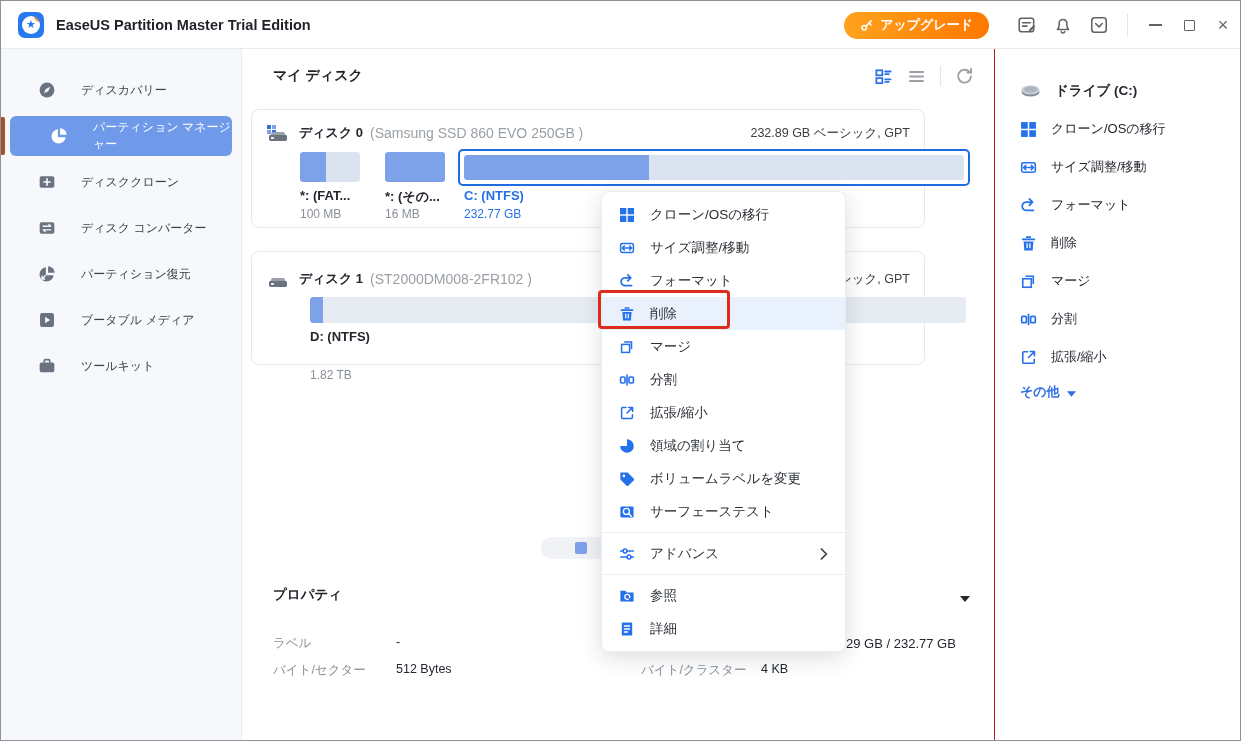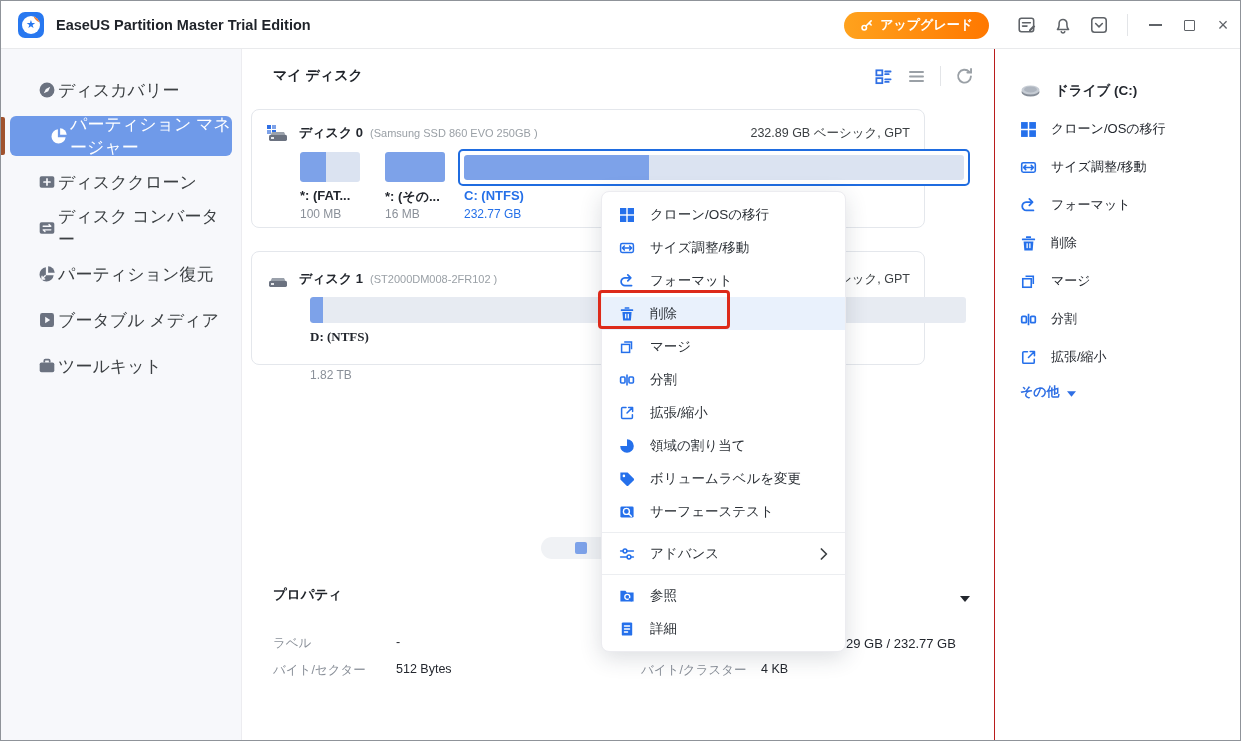--- a/index.html
+++ b/index.html
@@ -28,21 +28,21 @@
   .win-btn { width:34px; height:48px; display:flex; align-items:center; justify-content:center;
              color:#5f6368; cursor:pointer; }
   .win-min { width:13px; height:1.6px; background:#5f6368; }
   .win-max { width:11px; height:11px; border:1.6px solid #5f6368; border-radius:1px; }
   .win-close { font-size:18px; line-height:1; }
 
   
   .sidebar { position:absolute; left:0; top:48px; width:241px; bottom:0; background:#f7f8fb;
              border-right:1px solid #ececf0; padding-top:21px; z-index:5; }
   .side-item { position:relative; height:40px; margin:0 9px 6px 9px; display:flex; align-items:center;
-               padding-left:28px; gap:2px; border-radius:6px; font-size:17px; color:#3c4043; cursor:pointer; }
+               padding-left:28px; gap:25px; border-radius:6px; font-size:12px; color:#3c4043; cursor:pointer; }
   .side-item .ic { width:18px; height:18px; color:#6b7280; flex:0 0 auto; }
   .side-item .ic svg { width:100%; height:100%; }
   .side-item.active { background:#6f9ae9; color:#fff;padding-left:40px; }
   .side-item.active .ic { color:#fff; }
   .side-accent { position:absolute; left:-9px; top:1px; width:4px; height:38px; background:#a0522d;
                  border-radius:0 2px 2px 0; }
 
   
   .main { position:absolute; left:241px; top:48px; width:752px; bottom:0; background:#fff; }
   .main-title { position:absolute; left:31px; top:18px; font-size:14px; font-weight:700; color:#1f2329; }
@@ -52,21 +52,21 @@
   .vt-grid { color:#2f6fe4; } .vt-list { color:#9aa0a6; } .vt-refresh { color:#9aa0a6; }
   .vt-sep { width:1px; height:20px; background:#e3e5e8; margin-left:14px; }
 
   .disk-card { position:absolute; left:9px; width:674px; border:1px solid #e4e7ec; border-radius:8px; background:#fff; }
   .card0 { top:60px; height:119px; }
   .card1 { top:202px; height:114px; }
   .disk-head { position:absolute; left:14px; right:14px; top:10px; height:26px; display:flex; align-items:center; }
   .disk-ic { width:22px; height:18px; margin-right:11px; }
   .disk-ic svg { width:100%; height:100%; }
   .disk-name { font-size:13px; font-weight:700; color:#23272e; margin-right:7px; }
-  .disk-model { font-size:11px; color:#9aa0a6; }
+  .disk-model { font-size:14px; color:#9aa0a6; }
   .disk-summary { margin-left:auto; font-size:12.5px; color:#3c4043; }
 
   .part-bar { background:#dbe3f1; border-radius:3px; position:absolute; overflow:hidden; }
   .part-fill { height:100%; background:#7da2e9; border-radius:3px 0 0 3px; }
   .part-label { position:absolute; font-size:13px; font-weight:700; color:#23272e; white-space:nowrap; }
   .part-size  { position:absolute; font-size:12px; color:#8a9099; white-space:nowrap; }
   .sel-box { position:absolute; left:206px; top:39px; width:512px; height:37px;
              border:2px solid #1f6ce0; border-radius:5px; background:#fff; }
   .sel-box .part-bar { left:4px; top:4px; right:4px; height:25px; }
   .blue-txt { color:#2570e8 !important; }
@@ -271,21 +271,21 @@
               <rect x="3" y="11" width="18" height="6" rx="1.4" fill="#6b7280"></rect>
               <rect x="5" y="13" width="3" height="2" fill="#e6e8ec"></rect>
             </svg></span>
         <span class="disk-name">ディスク 1</span>
         <span class="disk-model">(ST2000DM008-2FR102 )</span>
         <span class="disk-summary">1.82 TB ベーシック, GPT</span>
       </div>
       <div class="part-bar" style="left:58px;top:45px;width:656px;height:26px;background:#e7ebf2;">
         <div class="part-fill" style="width: 2%;"></div>
       </div>
-      <div class="part-label" style="left:58px;top:77px;font-family:Liberation Serif, serif;">D: (NTFS)</div>
+      <div class="part-label" style="left:58px;top:77px;">D: (NTFS)</div>
       <div class="part-size" style="left:58px;top:100px;margin-top:16px;">1.82 TB</div>
     </div>
 
     <div class="legend-chip">
       <div class="legend-sq"></div>
     </div>
 
     <div class="props-title">プロパティ</div>
     <div class="props-caret"><span><svg viewBox="0 0 10 6" fill="currentColor">
             <path d="M0 0h10L5 6z"></path>

